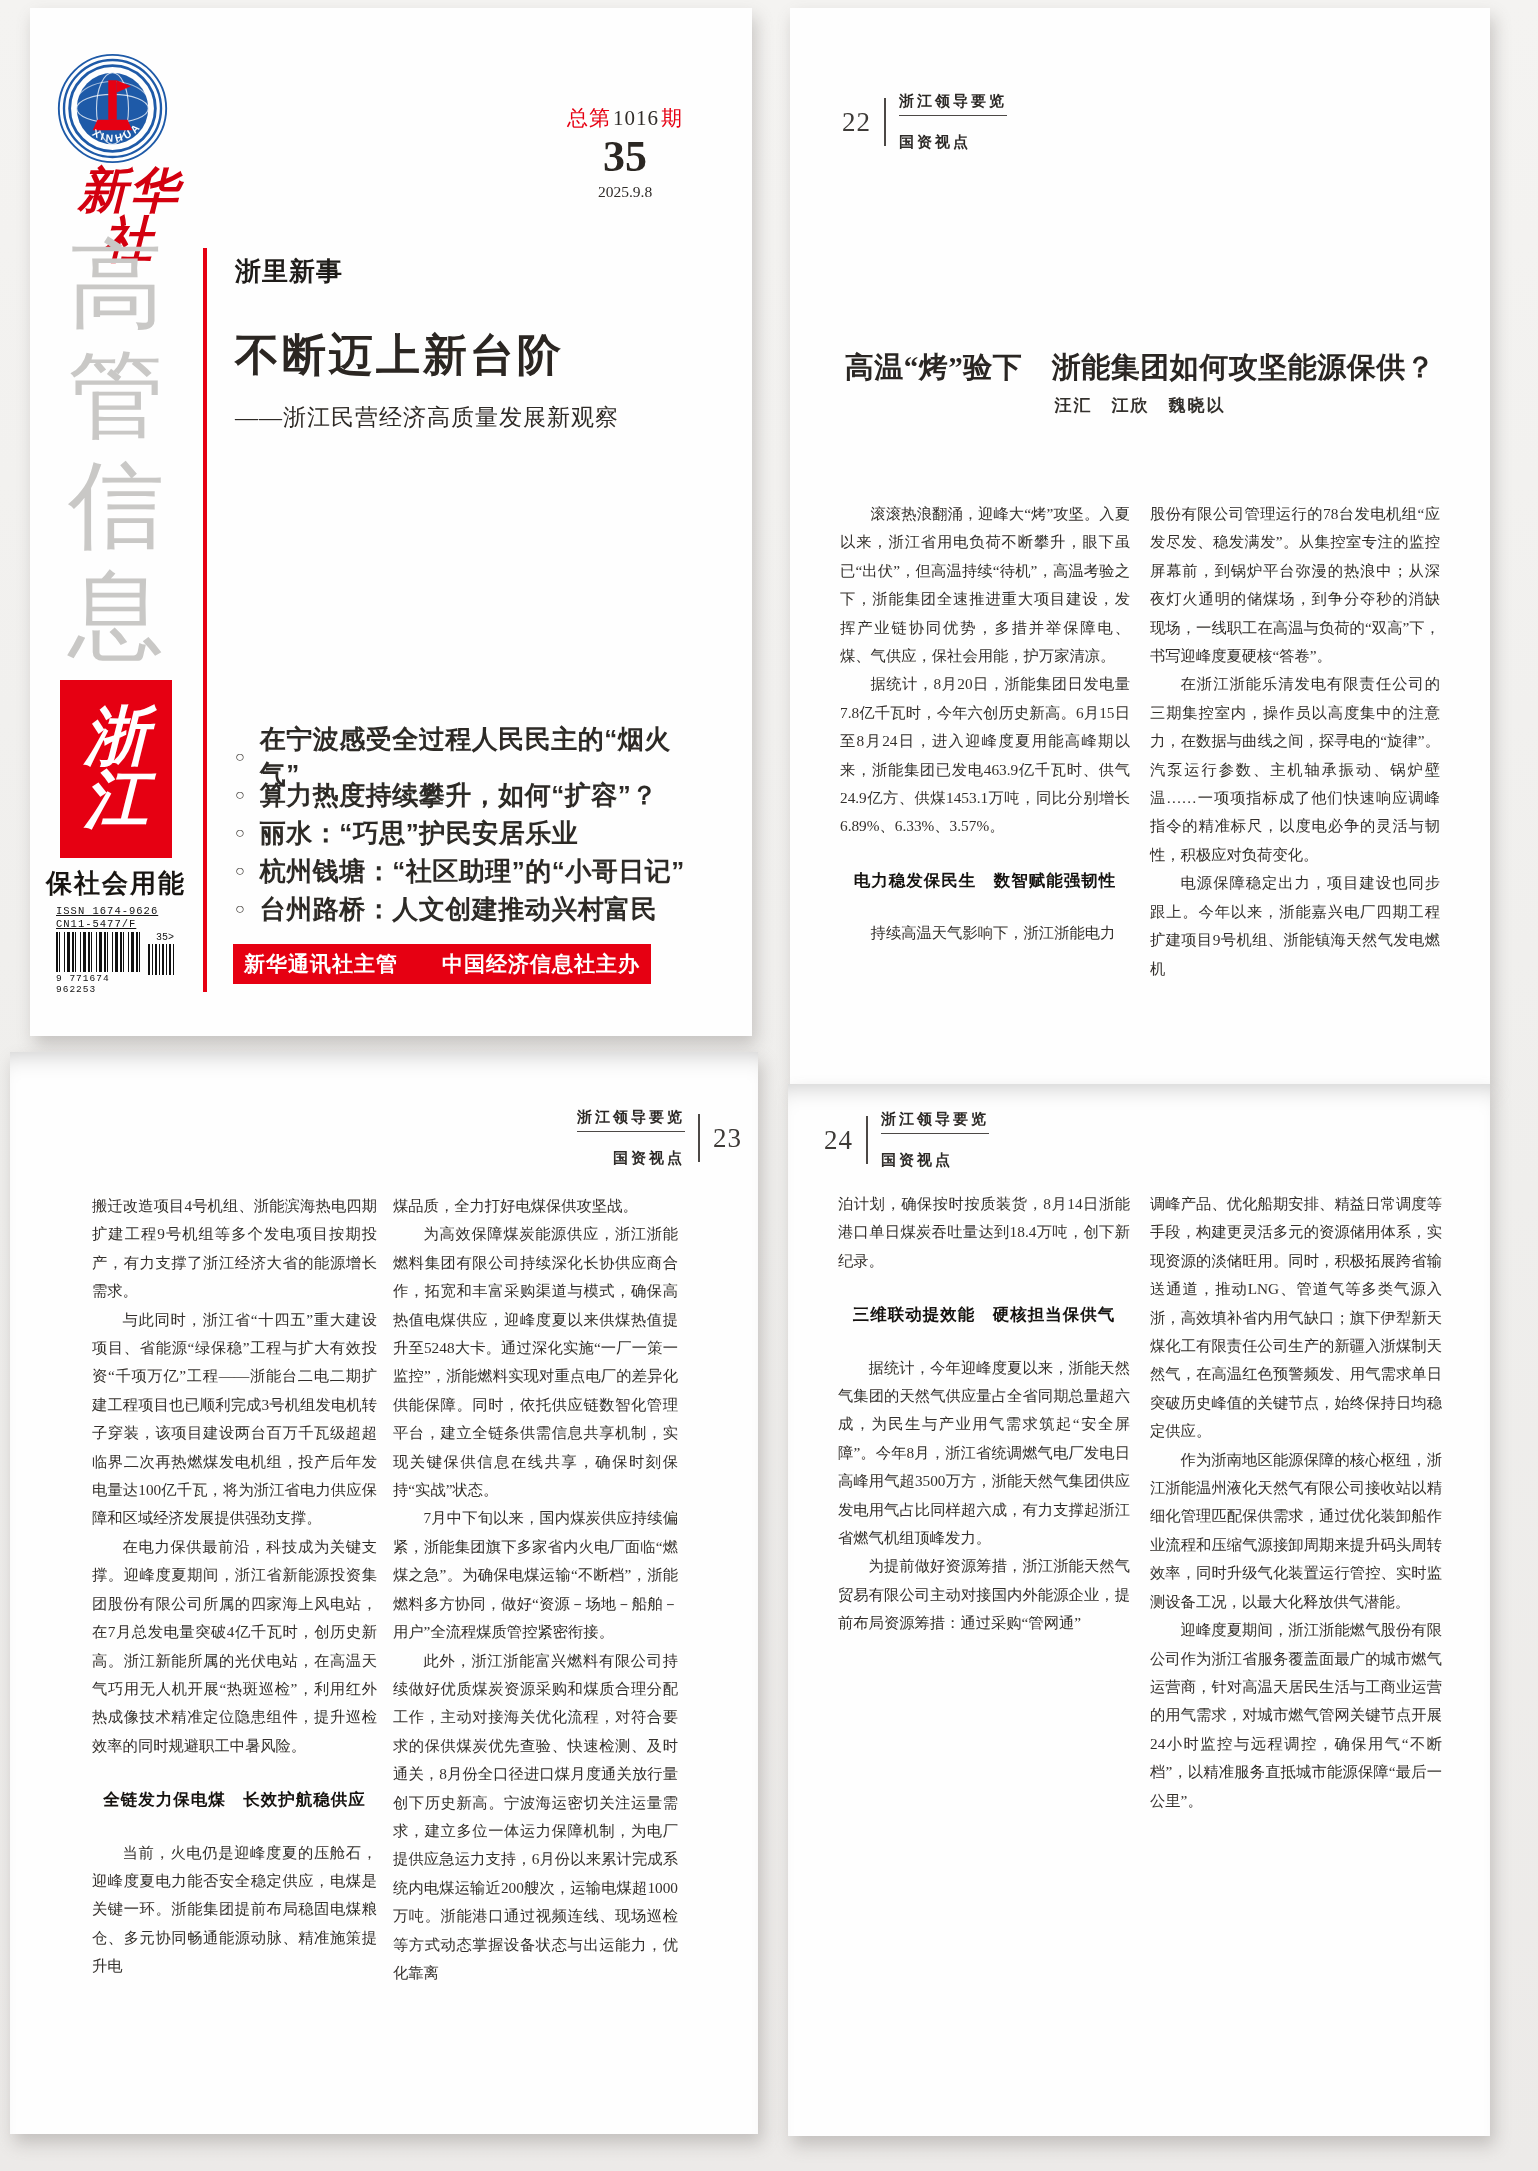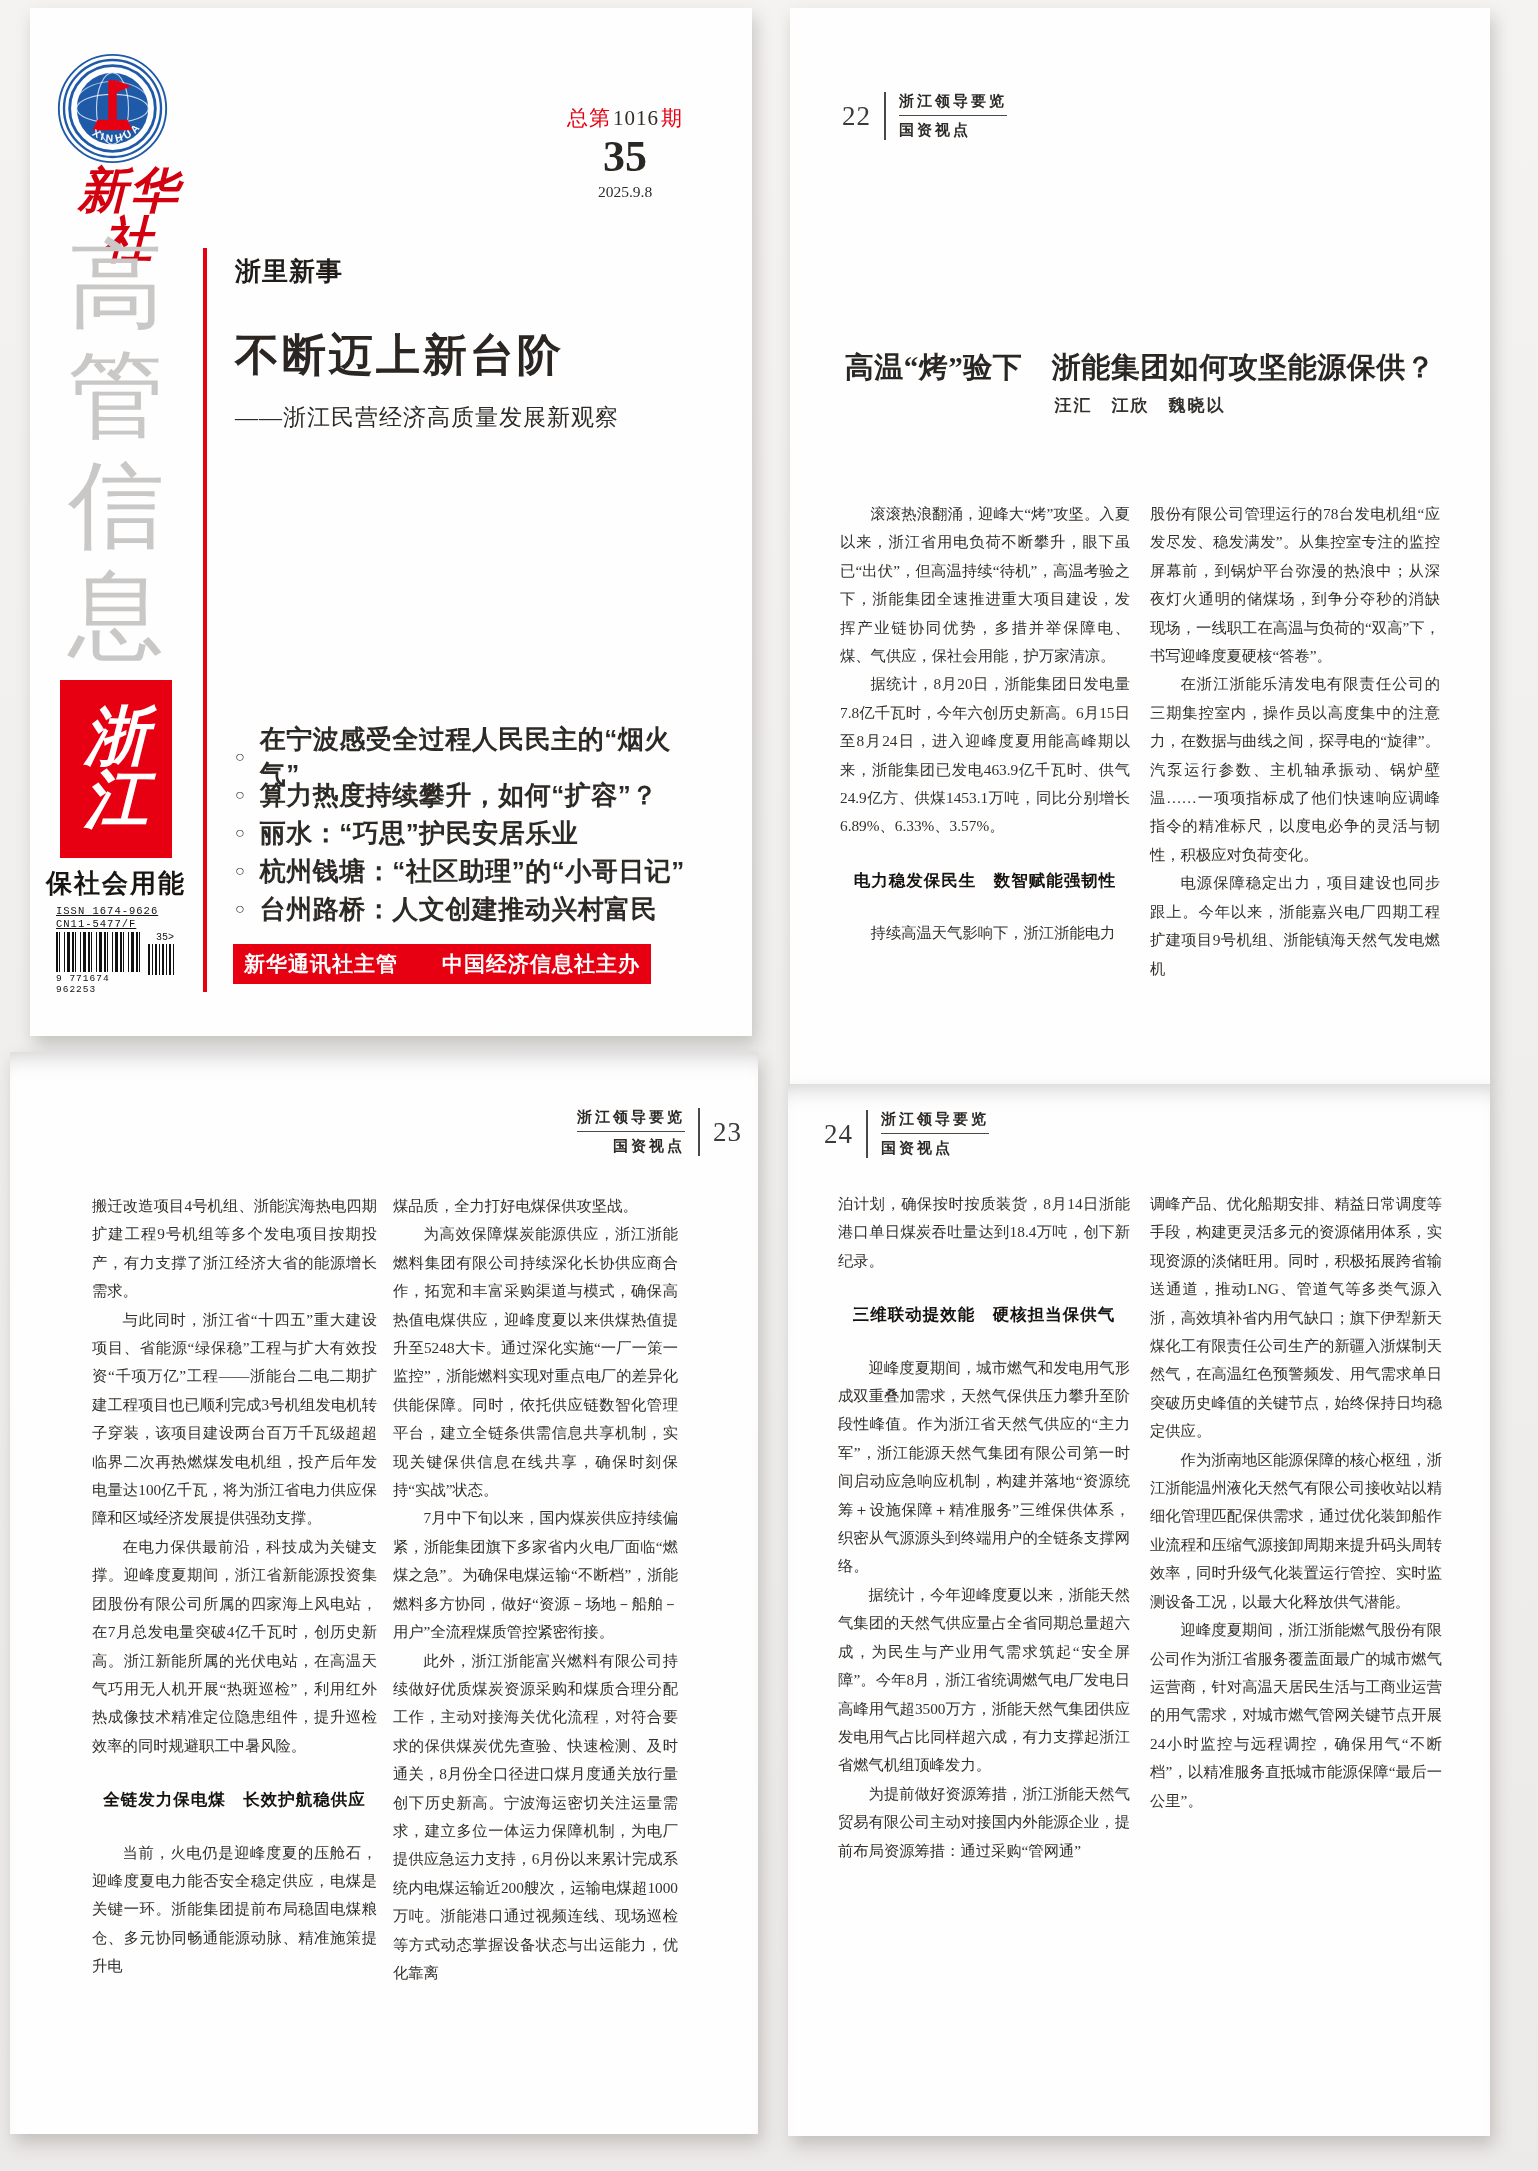--- a/index.html
+++ b/index.html
@@ -52,21 +52,21 @@
   .banner span{color:#fff;font-family:"Liberation Sans","DejaVu Sans",sans-serif;font-weight:700;font-size:21px;letter-spacing:1px;}
 
   
   .p22{left:790px;top:8px;width:700px;height:1076px;}
   .p23{left:10px;top:1052px;width:748px;height:1082px;}
   .p24{left:788px;top:1084px;width:702px;height:1052px;}
 
   .page-head{position:absolute;display:flex;align-items:center;gap:13px;}
   .page-head .page-no{font-size:27px;color:#3d3a37;letter-spacing:1px;}
   .page-head .head-rule{width:2px;height:48px;background:#4c4845;}
-  .head-lines{display:flex;flex-direction:column;gap:5px;}
+  .head-lines{display:flex;flex-direction:column;gap:17px;}
   .head-lines .journal{font-family:"Liberation Sans","DejaVu Sans",sans-serif;font-weight:700;font-size:15px;
                        letter-spacing:3px;color:#2c2926;border-bottom:1.5px solid #4c4845;padding-bottom:4px;}
   .head-lines .section{font-family:"Liberation Sans","DejaVu Sans",sans-serif;font-weight:700;font-size:15px;
                        letter-spacing:3px;color:#2c2926;}
   .page-head.mirror .head-lines{text-align:right;}
 
   .article-title{position:absolute;left:0;width:100%;text-align:center;font-weight:700;font-size:29px;
                  color:#2a2623;letter-spacing:.5px;top:340px;}
   .article-authors{position:absolute;left:0;width:100%;text-align:center;font-weight:700;font-size:17px;
                    color:#33302c;letter-spacing:2px;top:386px;}
@@ -230,21 +230,20 @@
       <span class="head-rule"></span>
       <span class="head-lines">
         <span class="journal">浙江领导要览</span>
         <span class="section">国资视点</span>
       </span>
     </div>
     <div class="cols">
       <div class="col">
           <p class="para cont">泊计划，确保按时按质装货，8月14日浙能港口单日煤炭吞吐量达到18.4万吨，创下新纪录。</p>
           <div class="col-subhead">三维联动提效能　硬核担当保供气</div>
-          <p class="para">迎峰度夏期间，城市燃气和发电用气形成双重叠加需求，天然气保供压力攀升至阶段性峰值。作为浙江省天然气供应的“主力军”，浙江能源天然气集团有限公司第一时间启动应急响应机制，构建并落地“资源统筹＋设施保障＋精准服务”三维保供体系，织密从气源源头到终端用户的全链条支撑网络。</p>
           <p class="para">据统计，今年迎峰度夏以来，浙能天然气集团的天然气供应量占全省同期总量超六成，为民生与产业用气需求筑起“安全屏障”。今年8月，浙江省统调燃气电厂发电日高峰用气超3500万方，浙能天然气集团供应发电用气占比同样超六成，有力支撑起浙江省燃气机组顶峰发力。</p>
           <p class="para">为提前做好资源筹措，浙江浙能天然气贸易有限公司主动对接国内外能源企业，提前布局资源筹措：通过采购“管网通”</p>
         </div>
       <div class="col">
           <p class="para cont">调峰产品、优化船期安排、精益日常调度等手段，构建更灵活多元的资源储用体系，实现资源的淡储旺用。同时，积极拓展跨省输送通道，推动LNG、管道气等多类气源入浙，高效填补省内用气缺口；旗下伊犁新天煤化工有限责任公司生产的新疆入浙煤制天然气，在高温红色预警频发、用气需求单日突破历史峰值的关键节点，始终保持日均稳定供应。</p>
           <p class="para">作为浙南地区能源保障的核心枢纽，浙江浙能温州液化天然气有限公司接收站以精细化管理匹配保供需求，通过优化装卸船作业流程和压缩气源接卸周期来提升码头周转效率，同时升级气化装置运行管控、实时监测设备工况，以最大化释放供气潜能。</p>
           <p class="para">迎峰度夏期间，浙江浙能燃气股份有限公司作为浙江省服务覆盖面最广的城市燃气运营商，针对高温天居民生活与工商业运营的用气需求，对城市燃气管网关键节点开展24小时监控与远程调控，确保用气“不断档”，以精准服务直抵城市能源保障“最后一公里”。</p>
         </div>
     </div>
   </section>

